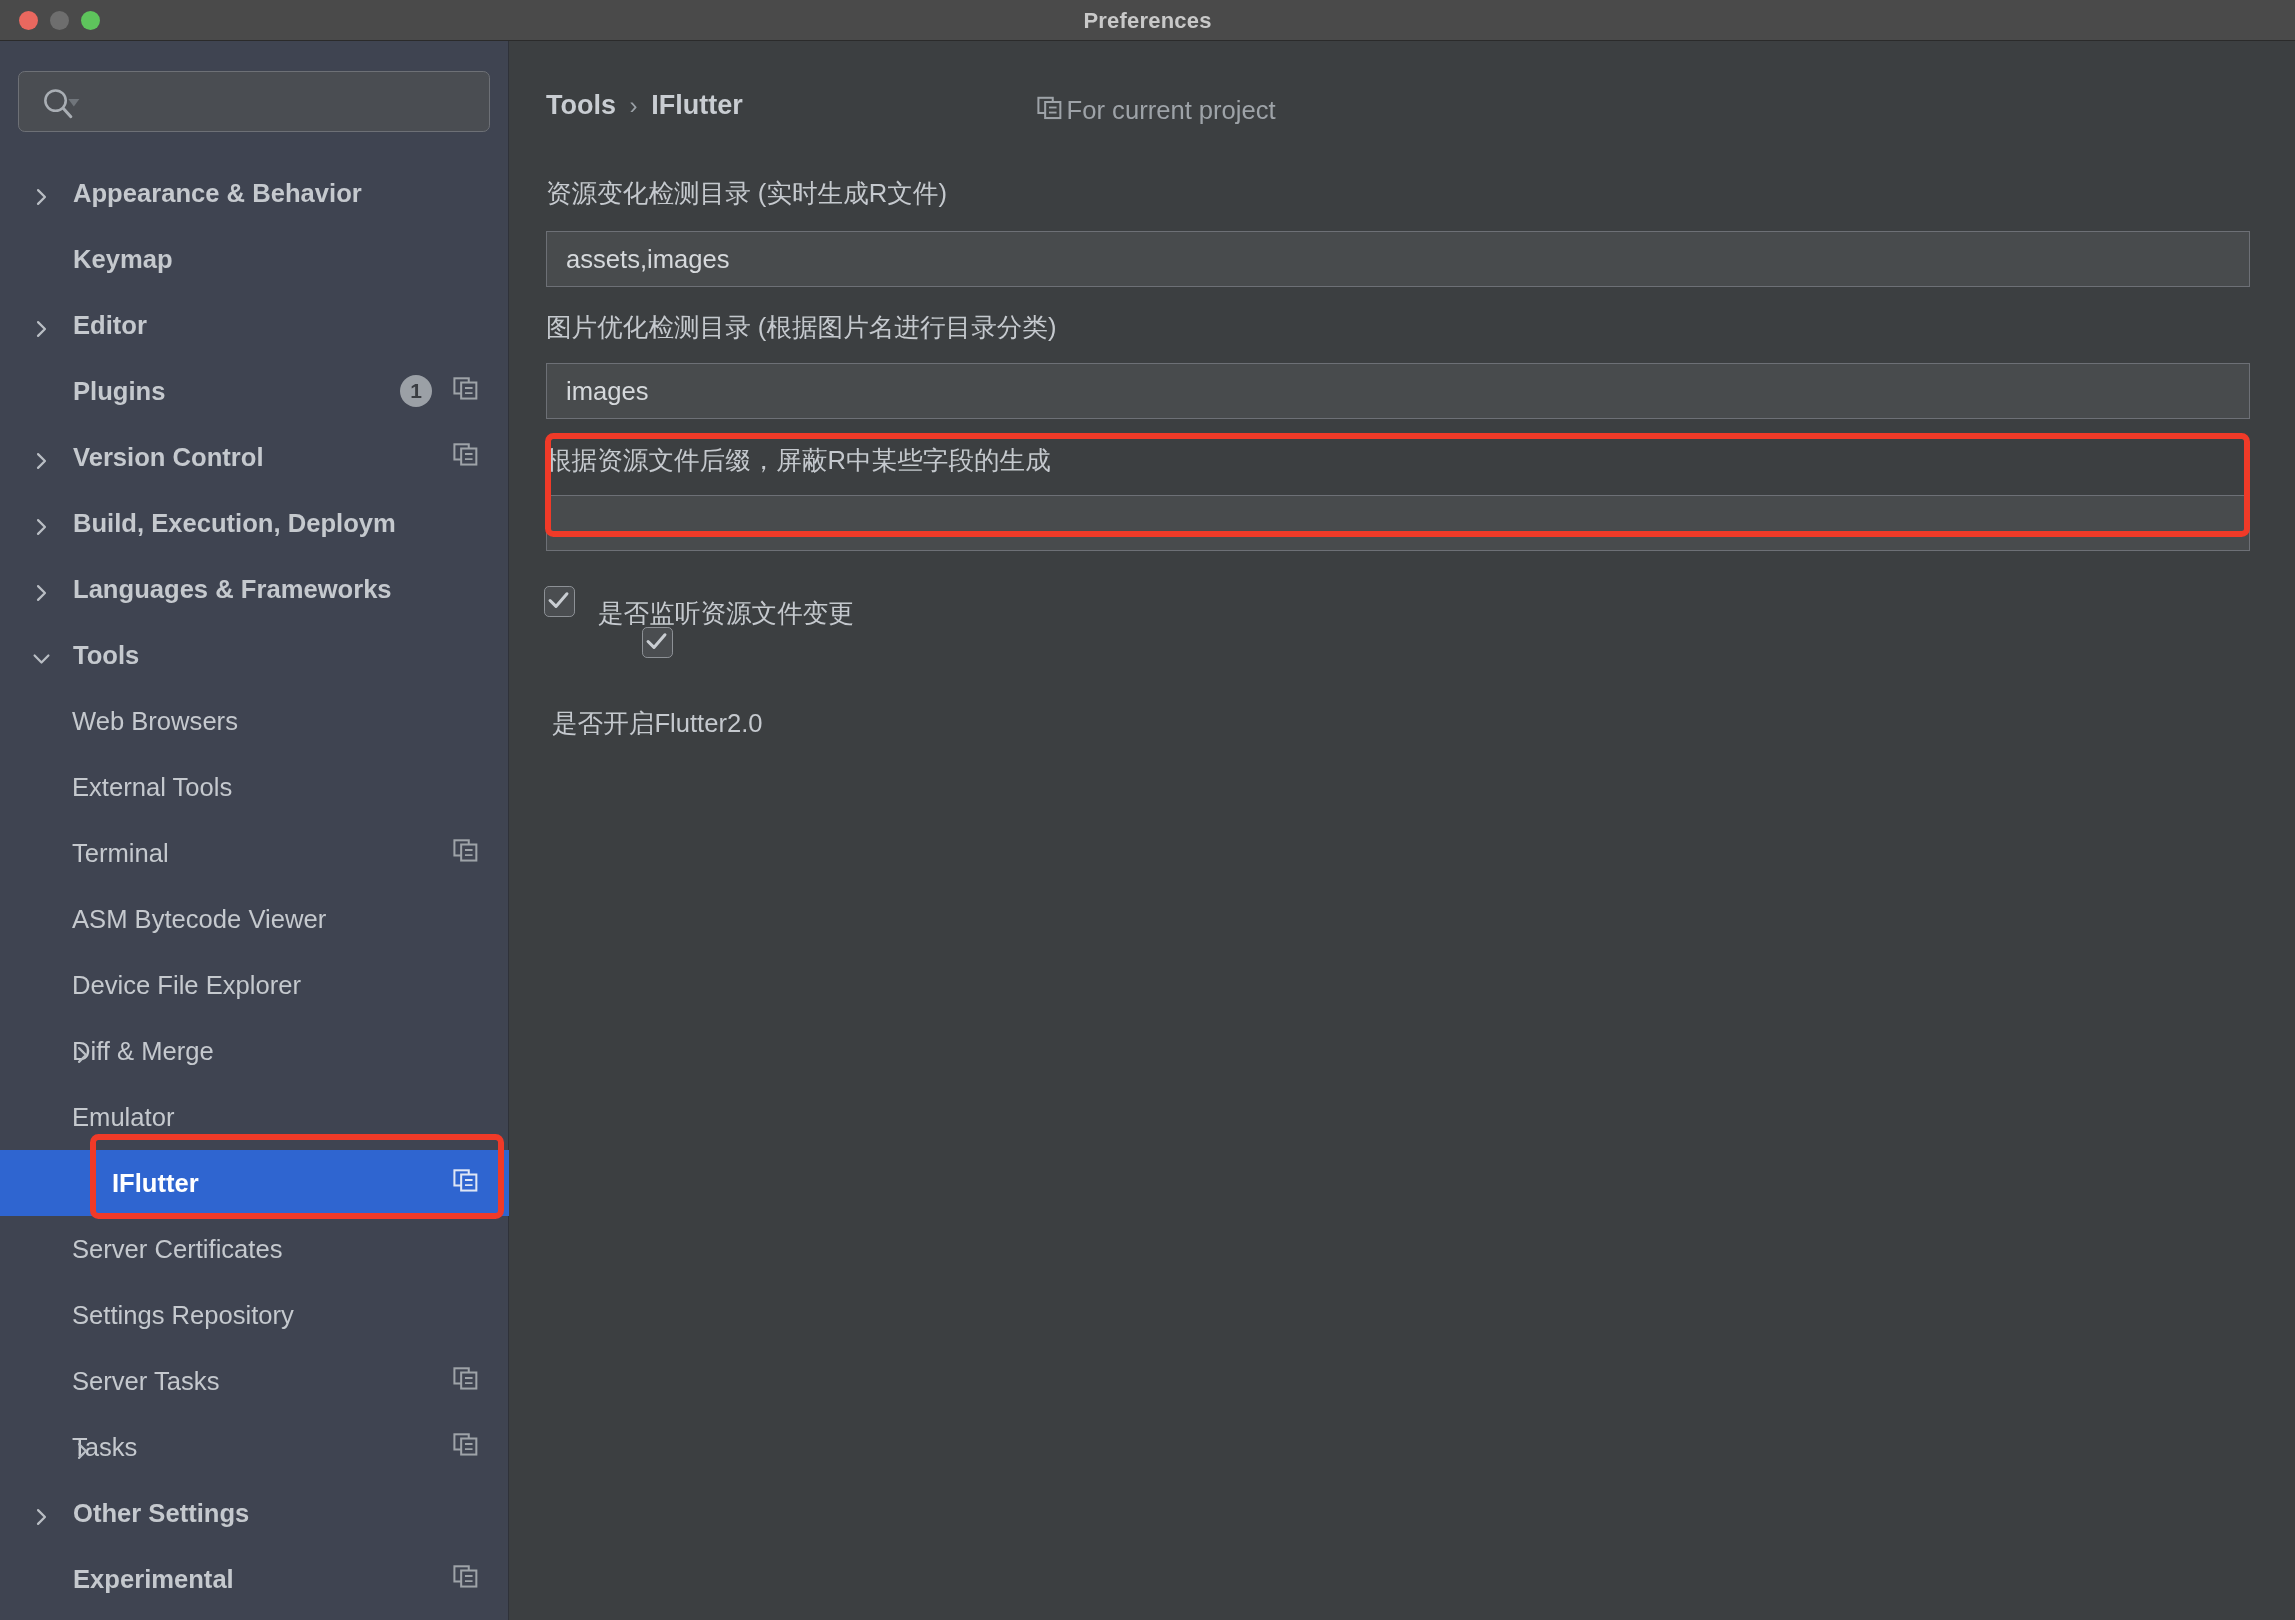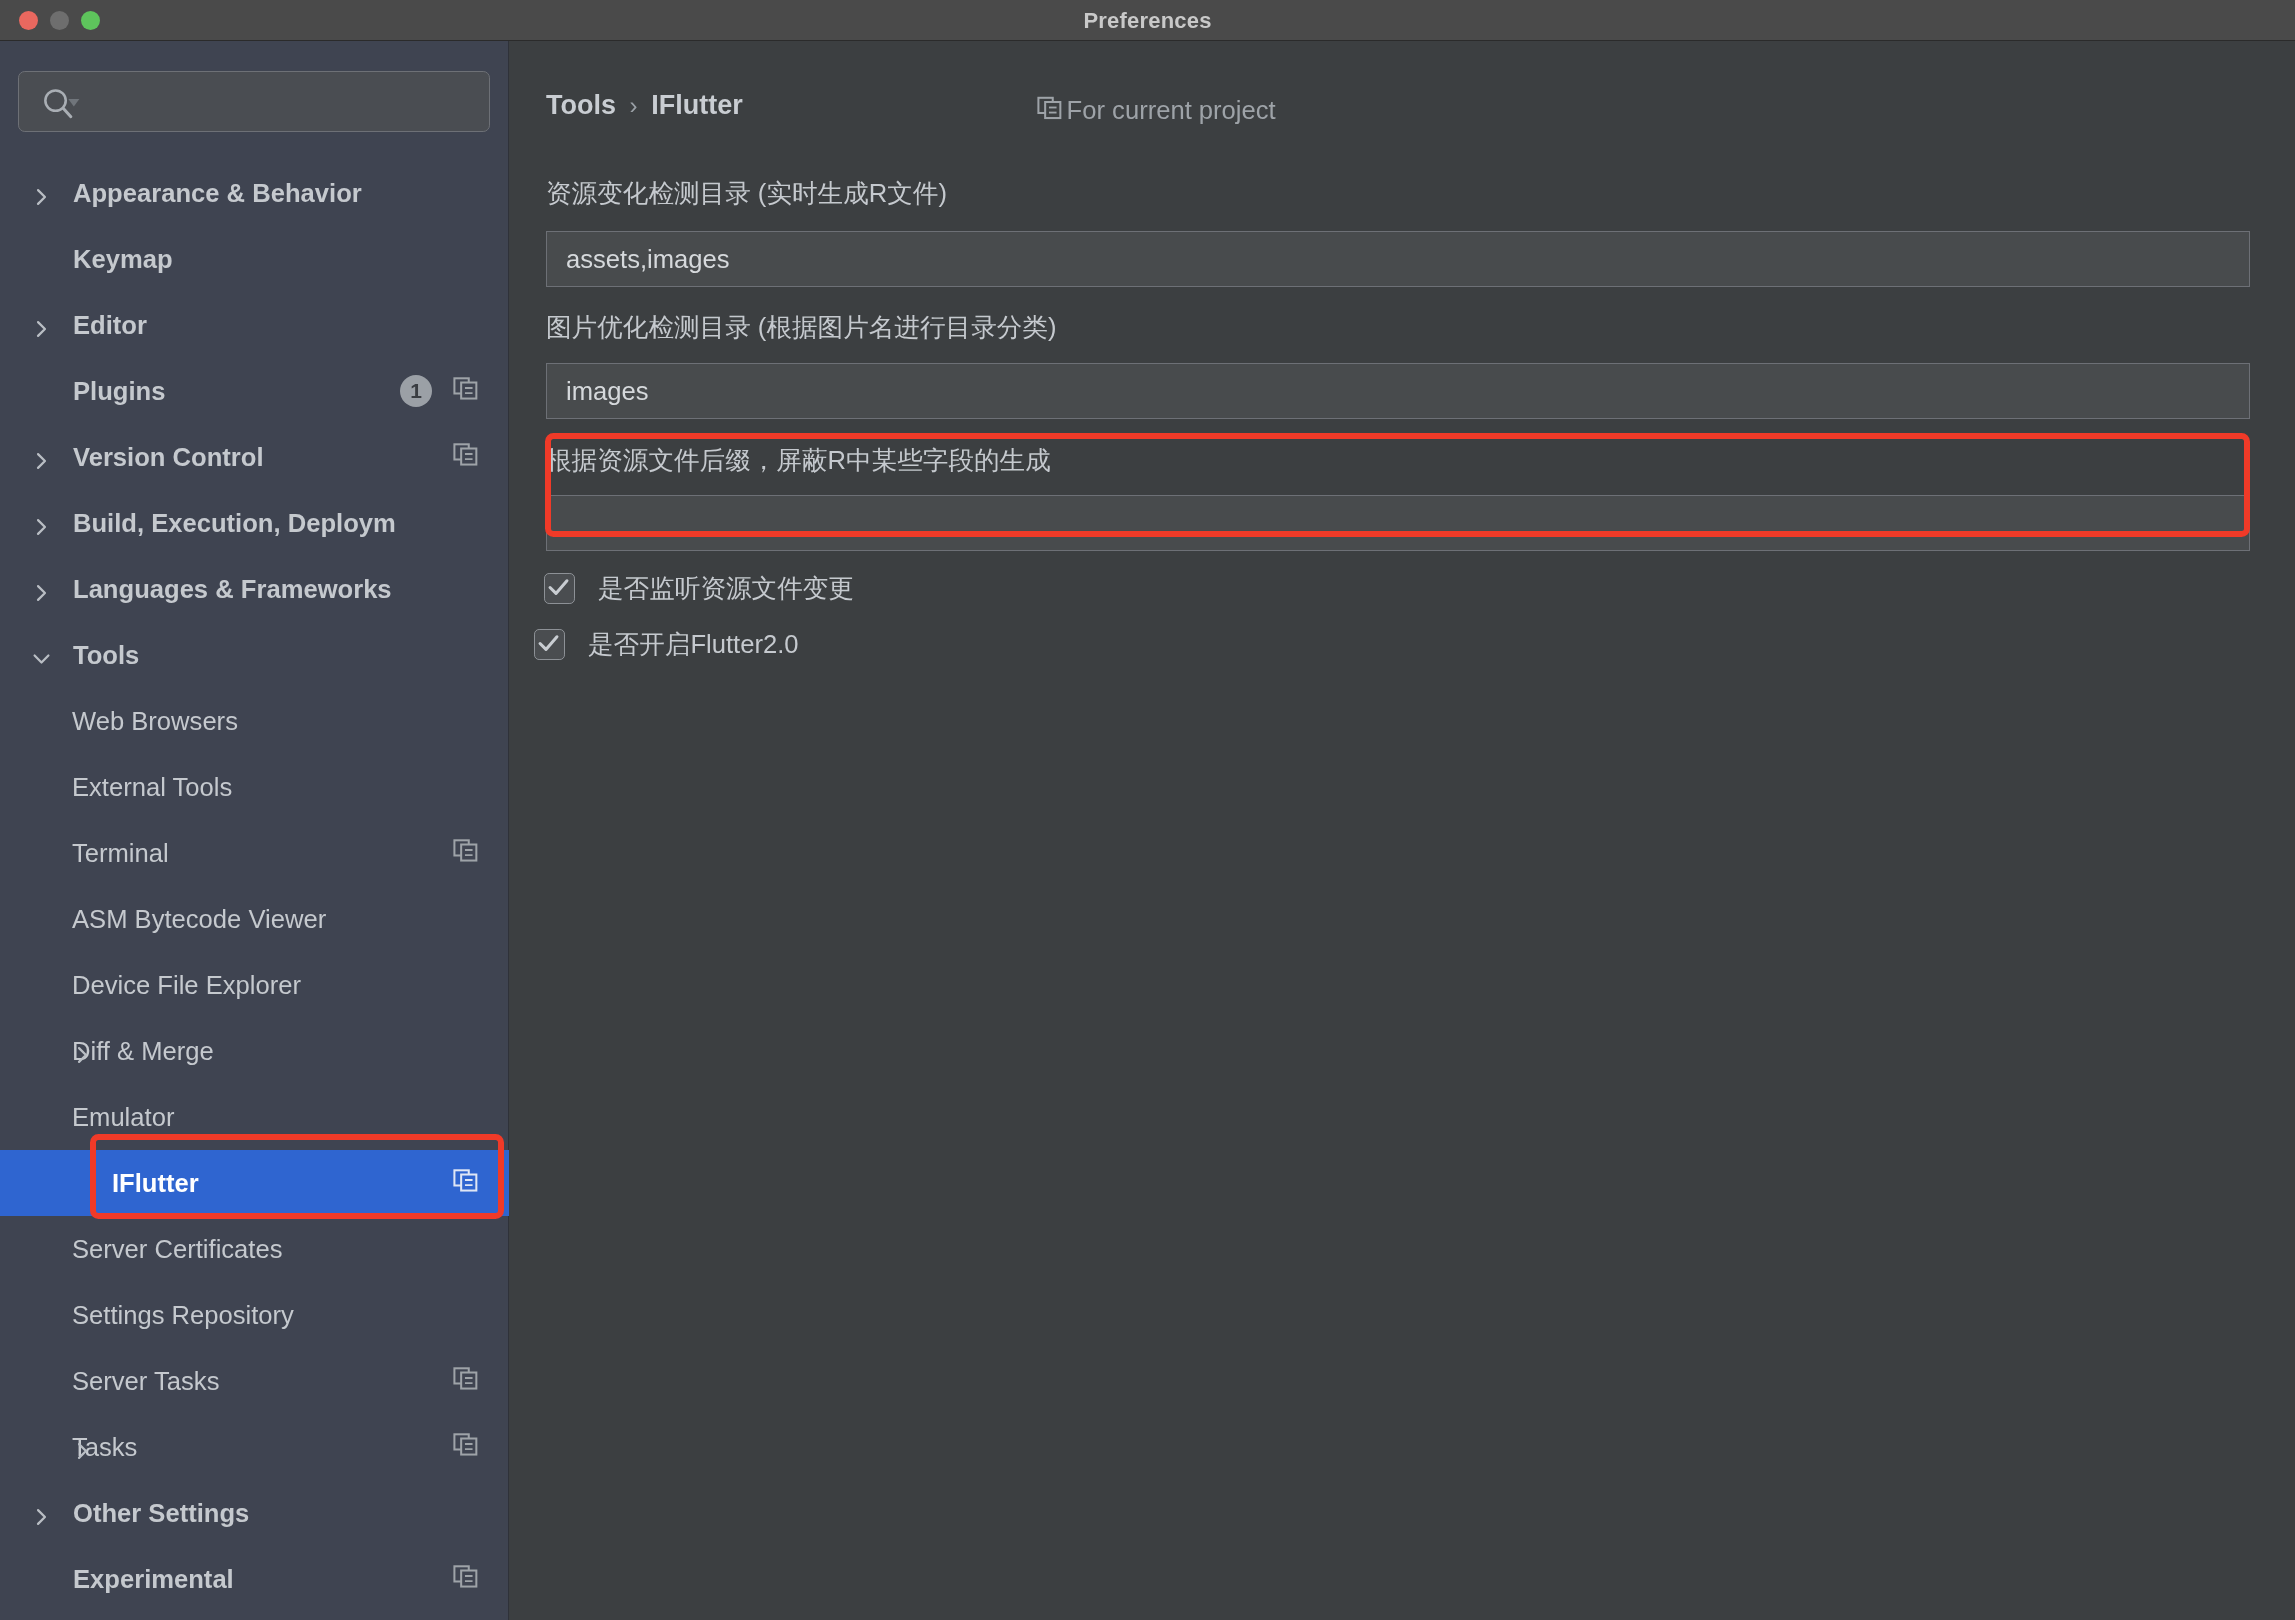--- a/index.html
+++ b/index.html
@@ -122,21 +122,21 @@
     display: flex; align-items: center; gap: 23px;
   }
   .checkbox {
     width: 31px; height: 31px;
     border: 1.7px solid #8d9196;
     border-radius: 5.1px;
     background: #4a4d50;
     position: relative;
     flex: none;
   }
-  .check-label { color: #c5c9ce; font-size: 25.6px; white-space: nowrap; }
+  .check-label { color: #c5c9ce; font-size: 25.6px; white-space: nowrap; margin-top: 25px; }
 
   
   .redbox {
     position: absolute;
     border: 6px solid #f03a28;
     border-radius: 8.5px;
     pointer-events: none;
   }
 </style>
 </head>
@@ -334,21 +334,21 @@
 
   <div class="checkrow" style="top:530px;left:34px;">
     <span class="checkbox">
       <svg width="27" height="27" viewBox="0 0 32 32" style="position:absolute;top:0;left:0;">
         <polyline points="6,16 13,23 26,8" fill="none" stroke="#c9cdd2" stroke-width="3.6" stroke-linecap="round" stroke-linejoin="round"></polyline>
       </svg>
     </span>
     <span class="check-label">是否监听资源文件变更</span>
   </div>
 
-  <div class="checkrow" style="top:586px;left:24px;">
+  <div class="checkrow" style="top:586px;left:42px;flex-direction:column;">
     <span class="checkbox">
       <svg width="27" height="27" viewBox="0 0 32 32" style="position:absolute;top:0;left:0;">
         <polyline points="6,16 13,23 26,8" fill="none" stroke="#c9cdd2" stroke-width="3.6" stroke-linecap="round" stroke-linejoin="round"></polyline>
       </svg>
     </span>
     <span class="check-label">是否开启Flutter2.0</span>
   </div>
 </div>
 
 <div class="redbox" style="left:545px; top:433px; width:1705px; height:104px;"></div>

